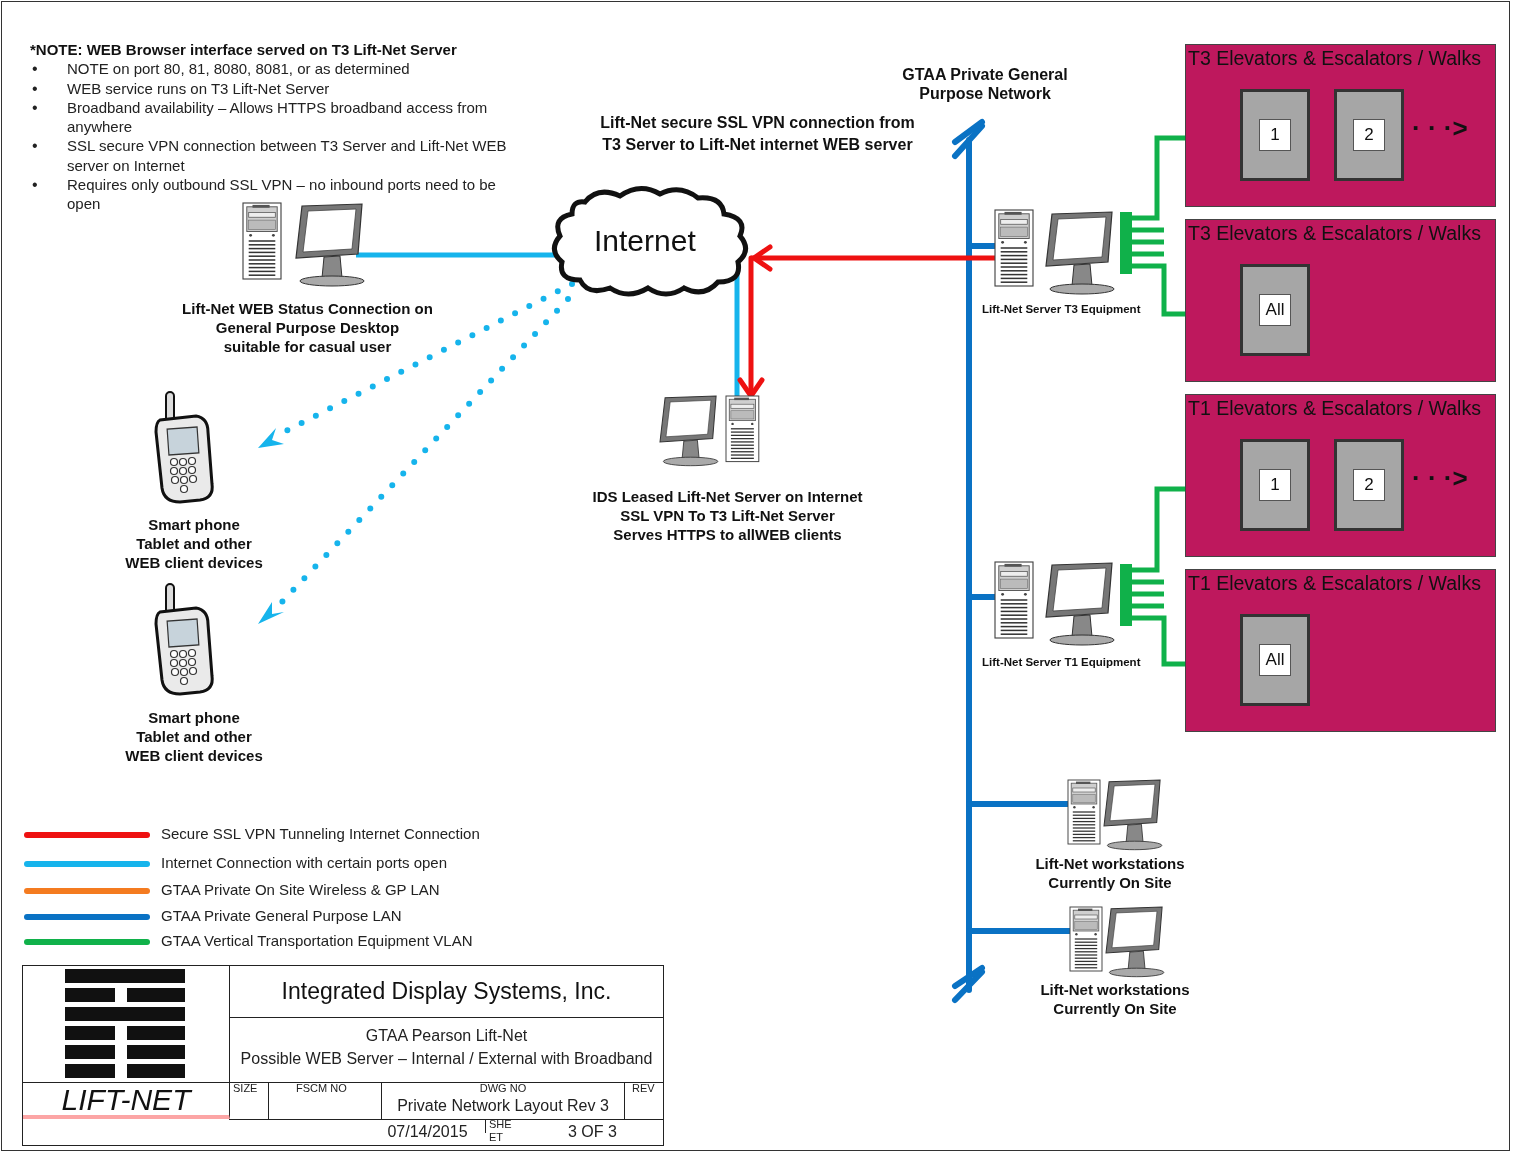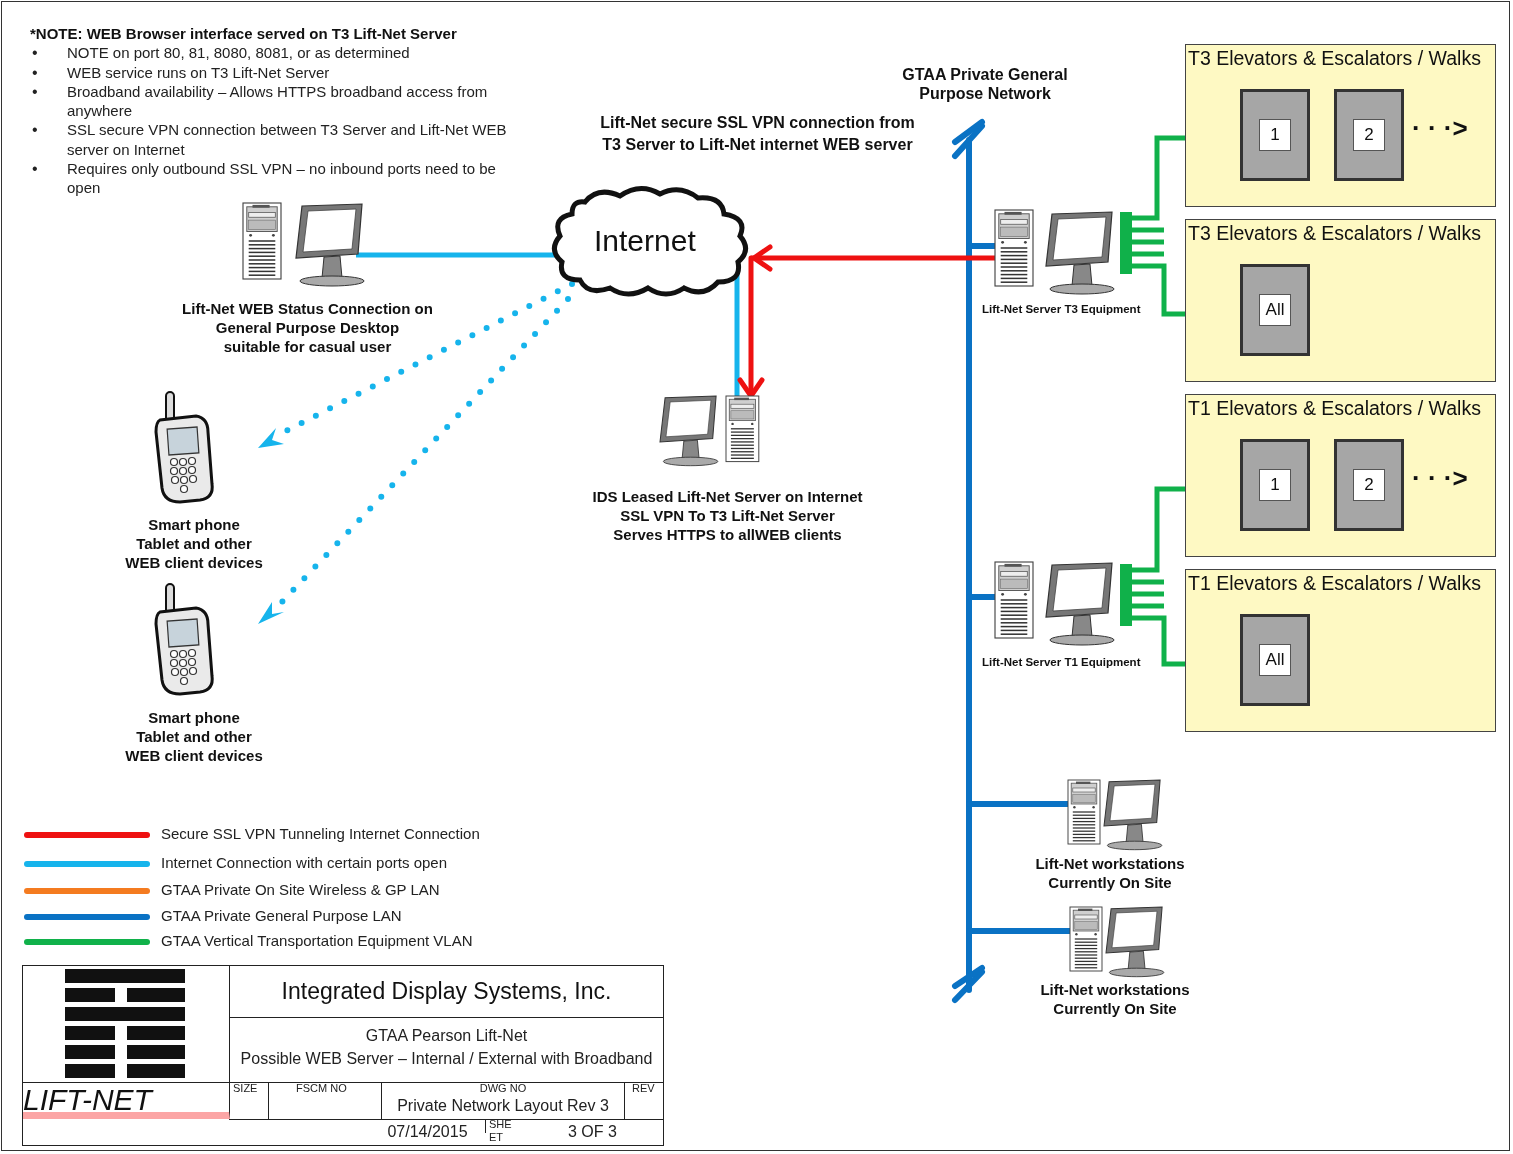--- a/index.html
+++ b/index.html
@@ -2,27 +2,27 @@
 <html><head>
 <meta charset="utf-8">
 <style>
   html, body { margin:0; padding:0; background:#fff; }
   body { width:1513px; height:1154px; position:relative; overflow:hidden; font-family:"Liberation Sans", sans-serif; color:#111; }
   #frame { position:absolute; left:1px; top:1px; width:1509px; height:1150px; border:1px solid #333; box-sizing:border-box; }
   svg#diagram { position:absolute; left:0; top:0; }
   .t { position:absolute; white-space:nowrap; }
   .center { text-align:center; }
   #note { position:absolute; left:30px; top:24px; width:500px; font-size:15px; line-height:19.3px; color:#222; }
-  #note .title { font-weight:bold; color:#111; }
+  #note .title { font-weight:bold; color:#111;margin-top:16px; }
   #note ul { margin:0; padding:0 0 0 0; list-style:none; }
   #note li { position:relative; padding-left:37px; }
   #note li::before { content:"•"; position:absolute; left:2px; top:0; font-size:16px; }
   .lbl { position:absolute; font-weight:bold; font-size:15px; line-height:19px; text-align:center; color:#111; }
   .small-lbl { position:absolute; font-weight:bold; font-size:11.5px; text-align:left; color:#111; white-space:nowrap; }
-  .zone { position:absolute; border:1px solid #444; background:#fef9c3; box-sizing:border-box; }
+  .zone { position:absolute; border:1px solid #444; background:#be185d; box-sizing:border-box; }
   .zone-title { position:absolute; left:2px; top:2px; font-size:19.5px; color:#111; white-space:nowrap; }
   .unit { position:absolute; width:70px; height:92px; background:#a6a6a6; border:3px solid #333; box-sizing:border-box; }
   .unit-label { position:absolute; left:50%; top:50%; transform:translate(-50%,-50%); background:#fff; border:1px solid #555; width:30px; height:30px; line-height:30px; text-align:center; font-size:17px; }
   .legend-row { position:absolute; left:24px; height:20px; }
   .legend-line { position:absolute; left:0; top:7px; width:126px; height:6px; border-radius:3px; }
   .legend-text { position:absolute; left:137px; top:0; font-size:15px; color:#222; white-space:nowrap; }
   #titleblock { position:absolute; left:22px; top:965px; width:642px; height:181px; border:1px solid #222; box-sizing:border-box; }
   .tb-cell { position:absolute; border:1px solid #222; box-sizing:border-box; }
   .tb-small { position:absolute; font-size:11px; color:#222; }
 </style>
@@ -285,21 +285,21 @@
         <rect x="42" y="41" width="120" height="14"></rect>
         <rect x="42" y="60" width="50" height="14"></rect>
           <rect x="104" y="60" width="58" height="14"></rect>
         <rect x="42" y="79" width="50" height="14"></rect>
           <rect x="104" y="79" width="58" height="14"></rect>
         <rect x="42" y="98" width="50" height="14"></rect>
           <rect x="104" y="98" width="58" height="14"></rect>
       </g>
     </svg>
   </div>
-  <div class="t" style="left:0;top:117px;width:207px;height:36px;border-right:1px solid #222;border-bottom:7px solid #fca5a5;box-sizing:border-box;font-size:30px;font-style:italic;line-height:34px;">LIFT-NET</div>
+  <div class="t" style="left:0;top:117px;width:207px;height:36px;border-right:1px solid #222;border-bottom:4px solid #fca5a5;box-sizing:border-box;text-align:center;font-size:30px;font-style:italic;line-height:34px;">LIFT-NET</div>
   <div class="tb-cell" style="left:206px;top:0;width:435px;height:52px;border-width:0 0 1px 0;">
     <div class="t center" style="left:0;top:12px;width:435px;font-size:23px;">Integrated Display Systems, Inc.</div>
   </div>
   <div class="tb-cell" style="left:206px;top:51px;width:435px;height:66px;border-width:0 0 1px 0;">
     <div class="t center" style="left:0;top:33px;width:435px;font-size:16px;color:#222;">Possible WEB Server – Internal / External with Broadband</div>
     <div class="t center" style="left:0;top:10px;width:435px;font-size:16px;color:#222;">GTAA Pearson Lift-Net</div>
   </div>
   <div class="tb-cell" style="left:206px;top:116px;width:40px;height:38px;border-width:0 1px 1px 0;">
     <div class="tb-small" style="left:4px;top:0;">SIZE</div>
   </div>

